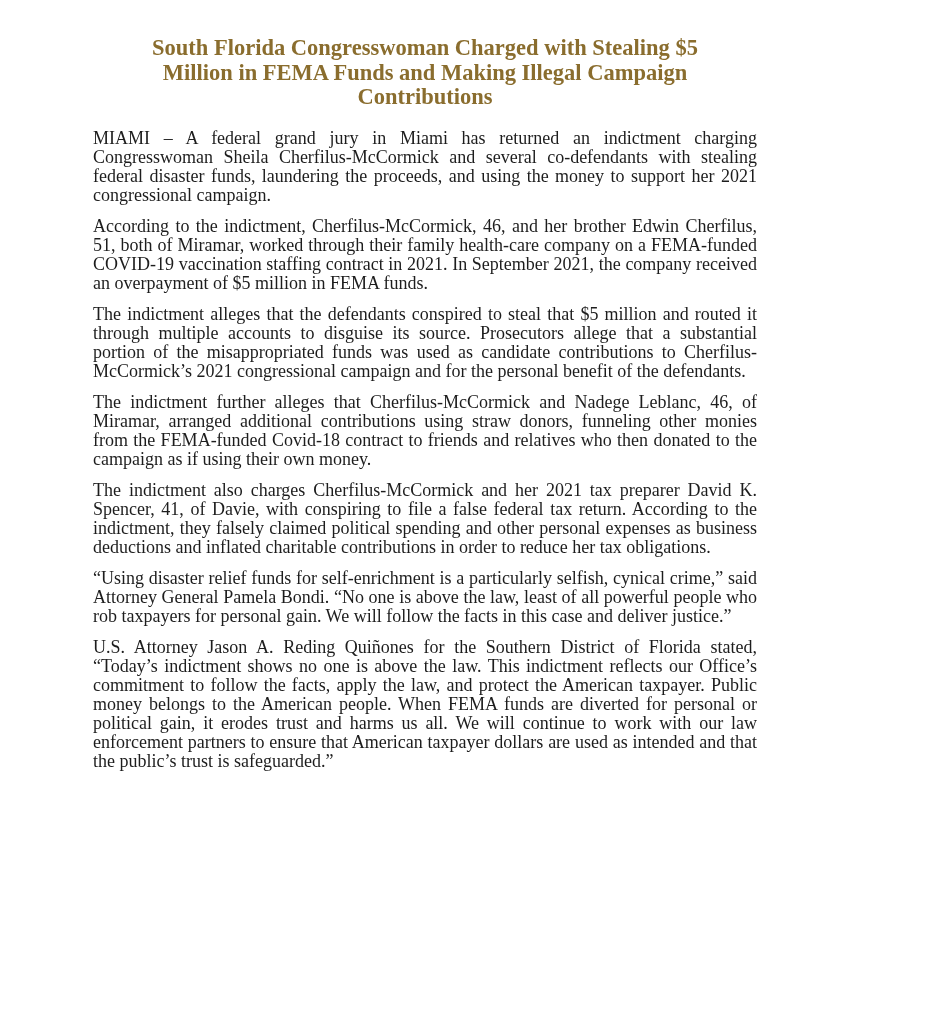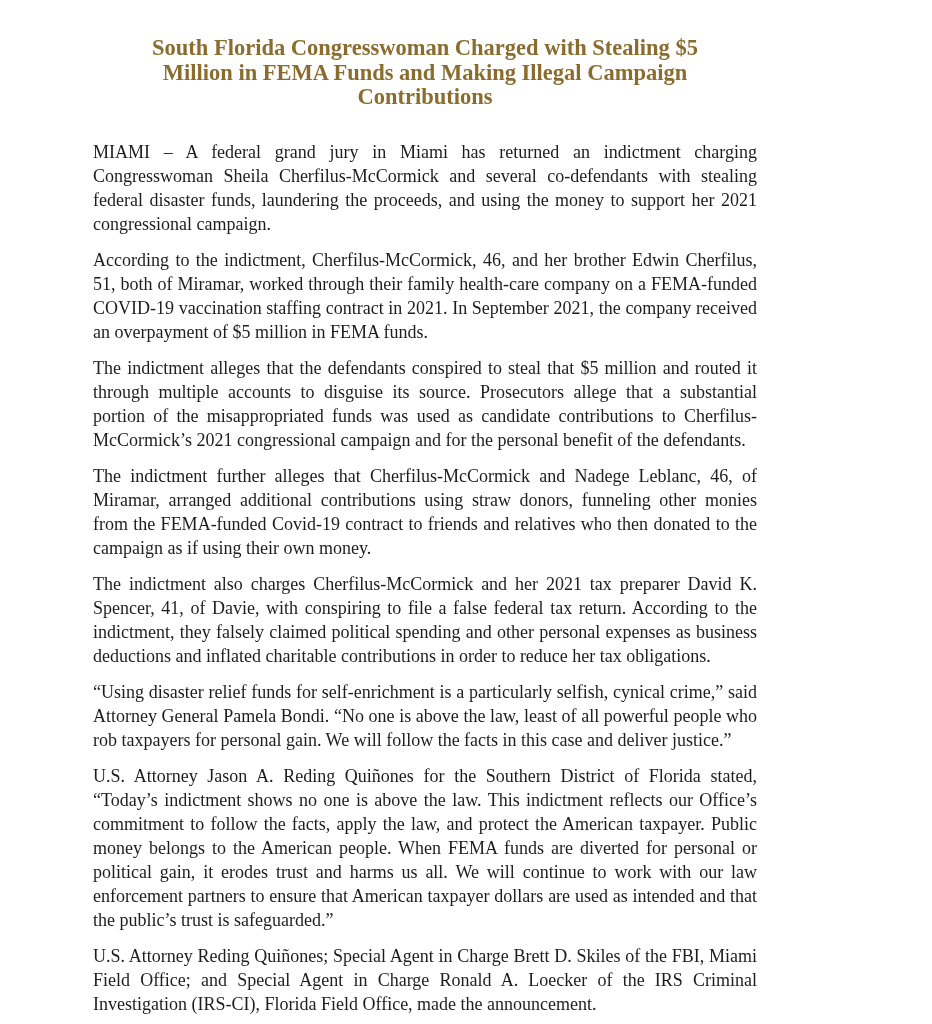--- a/index.html
+++ b/index.html
@@ -13,48 +13,47 @@
     overflow: hidden;
     font-family: "Liberation Serif", "DejaVu Serif", serif;
     color: #1d1d1d;
     -webkit-font-smoothing: antialiased;
   }
   .doc {
     width: 664px;
     margin-left: 93px;
   }
   .doc-title {
-    margin: 36px auto 30px auto;
+    margin: 36px auto 19px auto;
     max-width: 610px;
     text-align: center;
     color: #8a6d2e;
     font-weight: bold;
     font-size: 22.5px;
     line-height: 24.5px;
   }
   .para {
     font-size: 18px;
-    line-height: 24px;
+    line-height: 19px;
     text-align: justify;
     margin: 0 0 12px 0;
     hyphens: auto;
     -webkit-hyphens: auto;
   }
   .para.no-gap {
     margin-bottom: 2px;
   }
 </style>
 </head>
 <body>
 
 <div class="doc">
   <h1 class="doc-title">South Florida Congresswoman Charged with Stealing $5 Million in FEMA Funds and Making Illegal Campaign Contributions</h1>
   <div>
       <p class="para">MIAMI – A federal grand jury in Miami has returned an indictment charging Congresswoman Sheila Cherfilus-McCormick and several co-defendants with stealing federal disaster funds, laundering the proceeds, and using the money to support her 2021 congressional campaign.</p>
       <p class="para">According to the indictment, Cherfilus-McCormick, 46, and her brother Edwin Cherfilus, 51, both of Miramar, worked through their family health-care company on a FEMA-funded COVID-19 vaccination staffing contract in 2021. In September 2021, the company received an overpayment of $5 million in FEMA funds.</p>
       <p class="para">The indictment alleges that the defendants conspired to steal that $5 million and routed it through multiple accounts to disguise its source. Prosecutors allege that a substantial portion of the misappropriated funds was used as candidate contributions to Cherfilus-McCormick’s 2021 congressional campaign and for the personal benefit of the defendants.</p>
-      <p class="para">The indictment further alleges that Cherfilus-McCormick and Nadege Leblanc, 46, of Miramar, arranged additional contributions using straw donors, funneling other monies from the FEMA-funded Covid-19 contract to friends and relatives who then donated to the campaign as if using their own money.</p>
+      <p class="para">The indictment further alleges that Cherfilus-McCormick and Nadege Leblanc, 46, of Miramar, arranged additional contributions using straw donors, funneling other monies from the FEMA-funded Covid-18 contract to friends and relatives who then donated to the campaign as if using their own money.</p>
       <p class="para">The indictment also charges Cherfilus-McCormick and her 2021 tax preparer David K. Spencer, 41, of Davie, with conspiring to file a false federal tax return. According to the indictment, they falsely claimed political spending and other personal expenses as business deductions and inflated charitable contributions in order to reduce her tax obligations.</p>
       <p class="para">“Using disaster relief funds for self-enrichment is a particularly selfish, cynical crime,” said Attorney General Pamela Bondi. “No one is above the law, least of all powerful people who rob taxpayers for personal gain. We will follow the facts in this case and deliver justice.”</p>
       <p class="para">U.S. Attorney Jason A. Reding Quiñones for the Southern District of Florida stated, “Today’s indictment shows no one is above the law. This indictment reflects our Office’s commitment to follow the facts, apply the law, and protect the American taxpayer. Public money belongs to the American people. When FEMA funds are diverted for personal or political gain, it erodes trust and harms us all. We will continue to work with our law enforcement partners to ensure that American taxpayer dollars are used as intended and that the public’s trust is safeguarded.”</p>
-      <p class="para">U.S. Attorney Reding Quiñones; Special Agent in Charge Brett D. Skiles of the FBI, Miami Field Office; and Special Agent in Charge Ronald A. Loecker of the IRS Criminal Investigation (IRS-CI), Florida Field Office, made the announcement.</p>
     </div>
 </div>
 
 </body></html>

